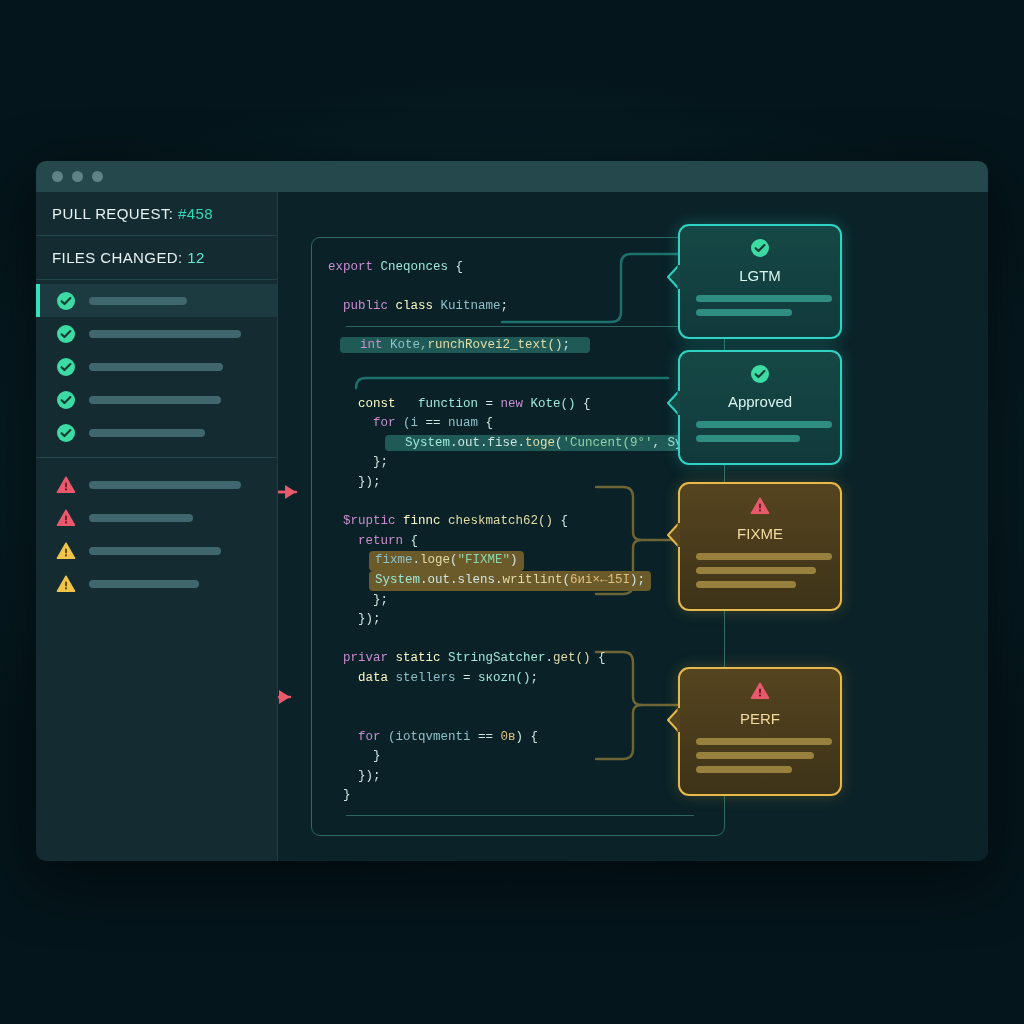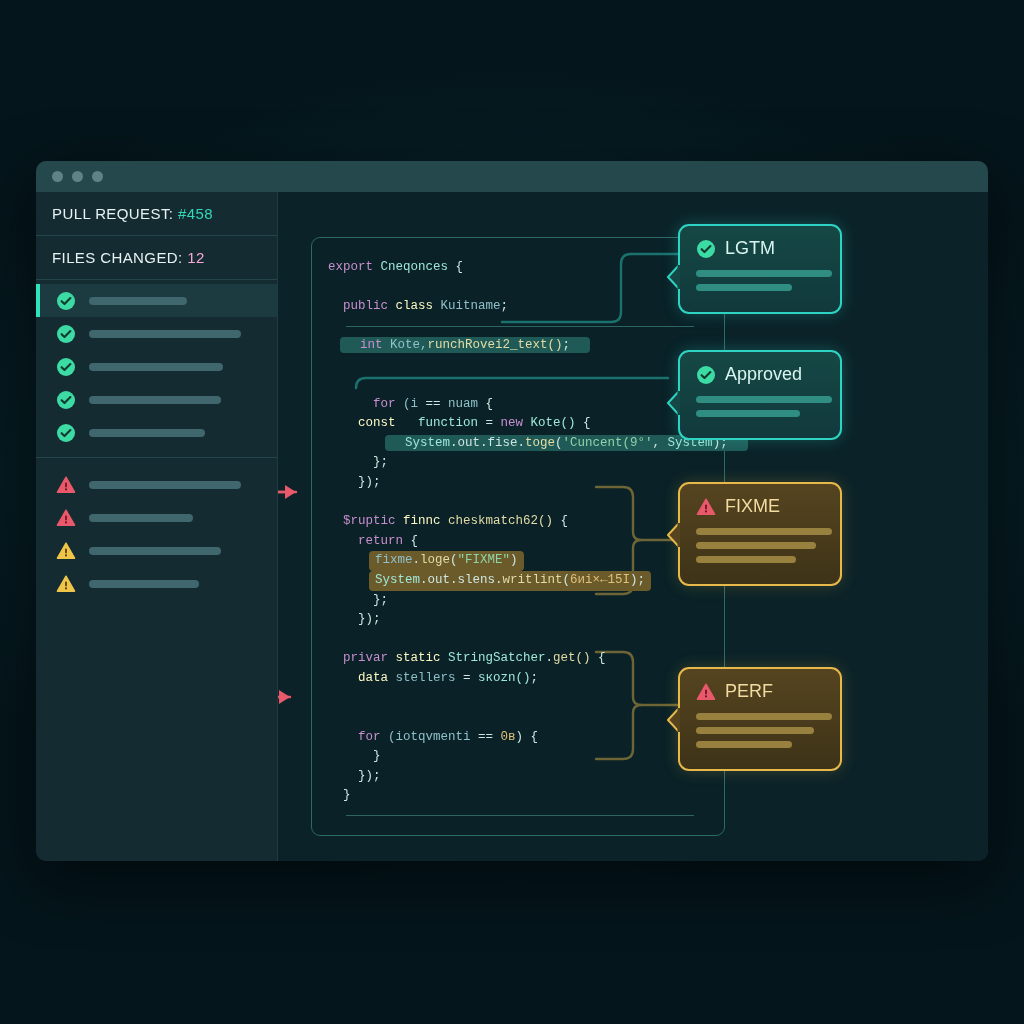--- a/index.html
+++ b/index.html
@@ -41,21 +41,21 @@
     background: #132b31;
     border-right: 1px solid #1d3b40;
   }
   .sb-head {
     padding: 13px 0 13px 16px;
     border-bottom: 1px solid #24454a;
     font-size: 15px; letter-spacing: .4px;
     color: #e8f2f2; white-space: nowrap;
   }
   .sb-head .val-teal { color: #2fd8b8; }
-  .sb-head .val-amber { color: #f9a8d4; }
+  .sb-head .val-amber { color: #5eead4; }
 
   .sb-list { padding-top: 4px; }
   .sb-list.second { border-top: 1px solid #24454a; margin-top: 8px; padding-top: 10px; }
 
   .sb-item {
     position: relative;
     display: flex; align-items: center; gap: 13px;
     height: 33px; padding-left: 20px;
   }
   .sb-item.active { background: #1c3b41; }
@@ -120,21 +120,21 @@
     background: linear-gradient(180deg, #154845 0%, #11393c 100%);
     box-shadow: 0 0 16px rgba(47,211,195,.28);
   }
   .card-amber {
     border: 2px solid #e7b84a;
     background: linear-gradient(180deg, #55441f 0%, #3e3318 100%);
     box-shadow: 0 0 16px rgba(231,184,74,.22);
   }
   .card-title {
     display: flex; align-items: center; gap: 9px;
-    font-size: 18px; margin-bottom: 11px;
+    font-size: 15px; margin-bottom: 11px; flex-direction: column;
   }
   .card-teal .card-title { color: #d8f5ee; }
   .card-amber .card-title { color: #f2dca2; }
   .cbar { height: 7px; border-radius: 4px; margin-bottom: 7px; }
   .card-teal .cbar { background: #2f8d81; }
   .card-amber .cbar { background: #98813e; }
 
   
   .notch { position: absolute; left: -13px; top: 38px; width: 13px; height: 26px; }
 
@@ -284,22 +284,22 @@
       </svg>
 
       <div class="code-panel" id="code-panel">
           <div class="code-line"><span style="white-space:pre"></span><span class="tk-key">export </span><span class="tk-typ">Cneqonces</span><span class="tk-pun"> {</span></div>
           <div class="blank"></div>
           <div class="code-line"><span style="white-space:pre">  </span><span class="tk-key">public </span><span class="tk-kw">class </span><span class="tk-var">Kuitname</span><span class="tk-pun">;</span></div>
           <div class="rule"></div>
           <div class="code-line"><span style="white-space:pre">  </span><span class="hl-teal"><span class="tk-key">int </span><span class="tk-var">Kote,</span><span class="tk-fn">runchRovei2_text()</span><span class="tk-pun">;</span></span></div>
           <div class="blank"></div>
           <div class="blank"></div>
+          <div class="code-line"><span style="white-space:pre">    </span><span class="tk-kw">const </span><span class="tk-typ">  function </span><span class="tk-pun">= </span><span class="tk-key">new </span><span class="tk-typ">Kote()</span><span class="tk-pun"> {</span></div>
           <div class="code-line"><span style="white-space:pre">      </span><span class="tk-key">for </span><span class="tk-var">(i </span><span class="tk-pun">== </span><span class="tk-var">nuam </span><span class="tk-pun">{</span></div>
-          <div class="code-line"><span style="white-space:pre">    </span><span class="tk-kw">const </span><span class="tk-typ">  function </span><span class="tk-pun">= </span><span class="tk-key">new </span><span class="tk-typ">Kote()</span><span class="tk-pun"> {</span></div>
           <div class="code-line"><span style="white-space:pre">        </span><span class="hl-teal"><span class="tk-typ">System</span><span class="tk-pun">.out.fise.</span><span class="tk-fn">toge</span><span class="tk-pun">(</span><span class="tk-str">'Cuncent(9°'</span><span class="tk-pun">, </span><span class="tk-typ">System</span><span class="tk-pun">);</span></span></div>
           <div class="code-line"><span style="white-space:pre">      </span><span class="tk-pun">};</span></div>
           <div class="code-line"><span style="white-space:pre">    </span><span class="tk-pun">});</span></div>
           <div class="blank"></div>
           <div class="code-line"><span style="white-space:pre">  </span><span class="tk-key">$ruptic </span><span class="tk-kw">finnc </span><span class="tk-fn">cheskmatch62()</span><span class="tk-pun"> {</span></div>
           <div class="code-line"><span style="white-space:pre">    </span><span class="tk-key">return </span><span class="tk-pun">{</span></div>
           <div class="code-line"><span style="white-space:pre">      </span><span class="hl-amber"><span class="tk-var">fixme</span><span class="tk-pun">.</span><span class="tk-fn">loge</span><span class="tk-pun">(</span><span class="tk-str">"FIXME"</span><span class="tk-pun">)</span></span></div>
           <div class="code-line"><span style="white-space:pre">      </span><span class="hl-amber"><span class="tk-typ">System</span><span class="tk-pun">.out.slens.</span><span class="tk-fn">writlint</span><span class="tk-pun">(</span><span class="tk-num">6иi×←15I</span><span class="tk-pun">);</span></span></div>
           <div class="code-line"><span style="white-space:pre">      </span><span class="tk-pun">};</span></div>
           <div class="code-line"><span style="white-space:pre">    </span><span class="tk-pun">});</span></div>

